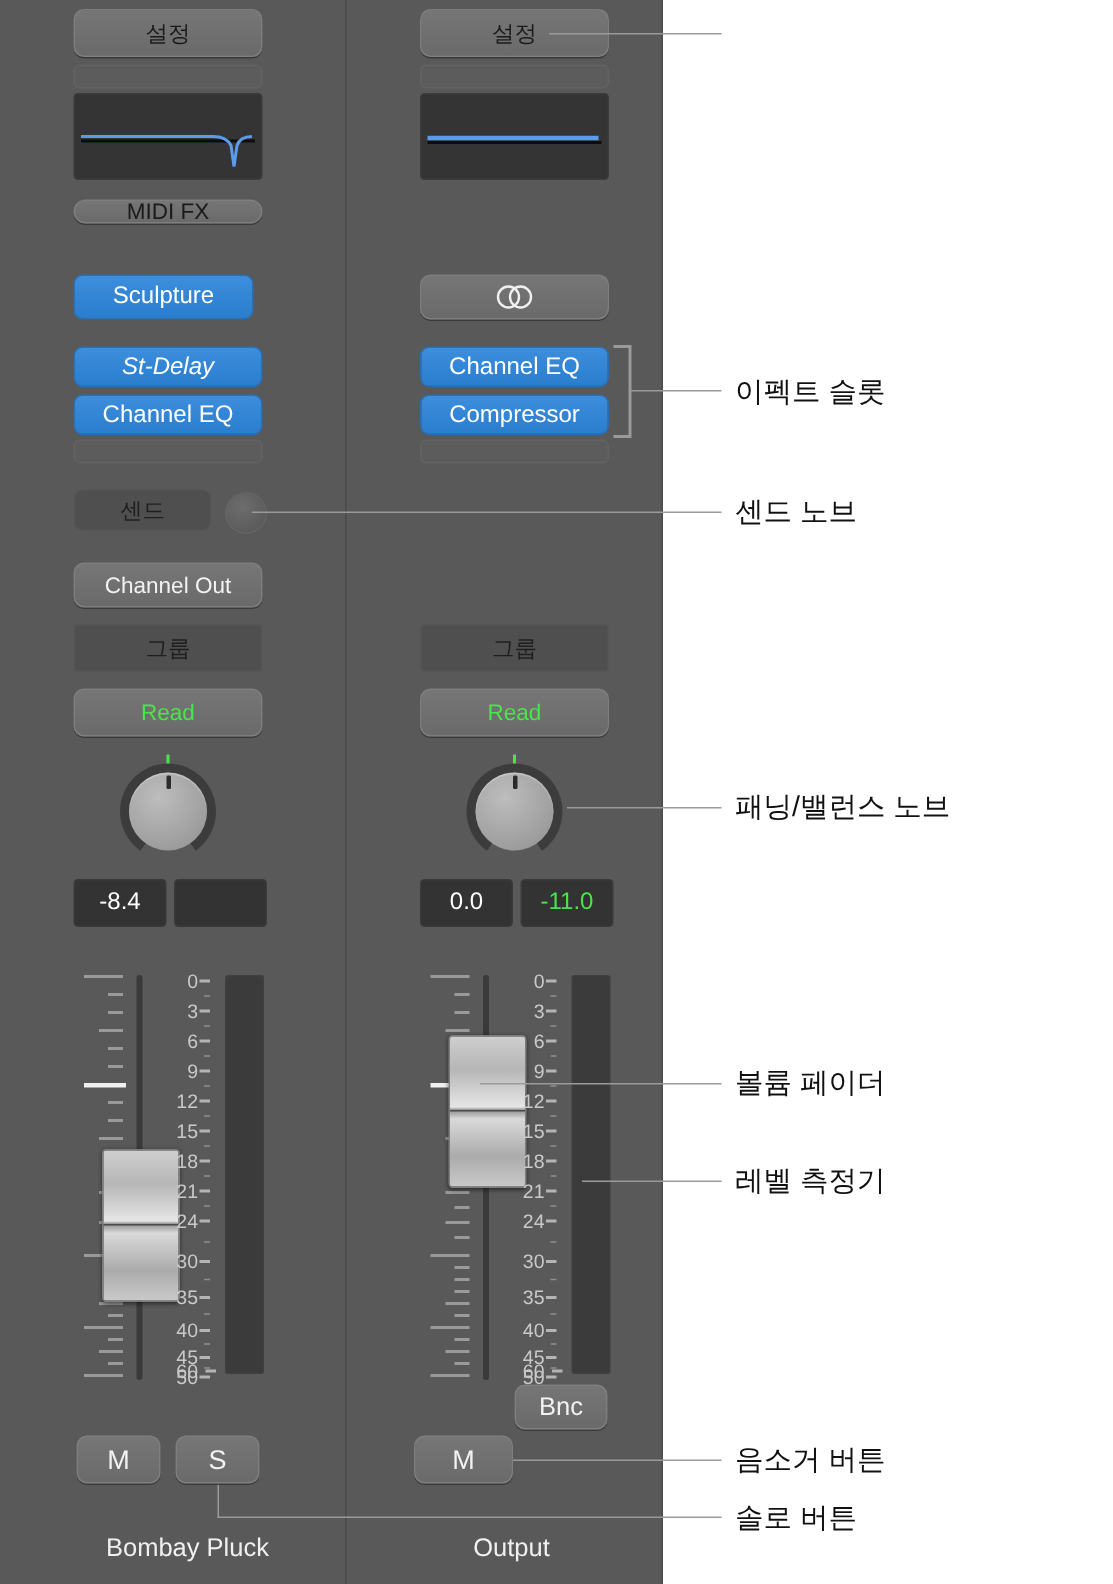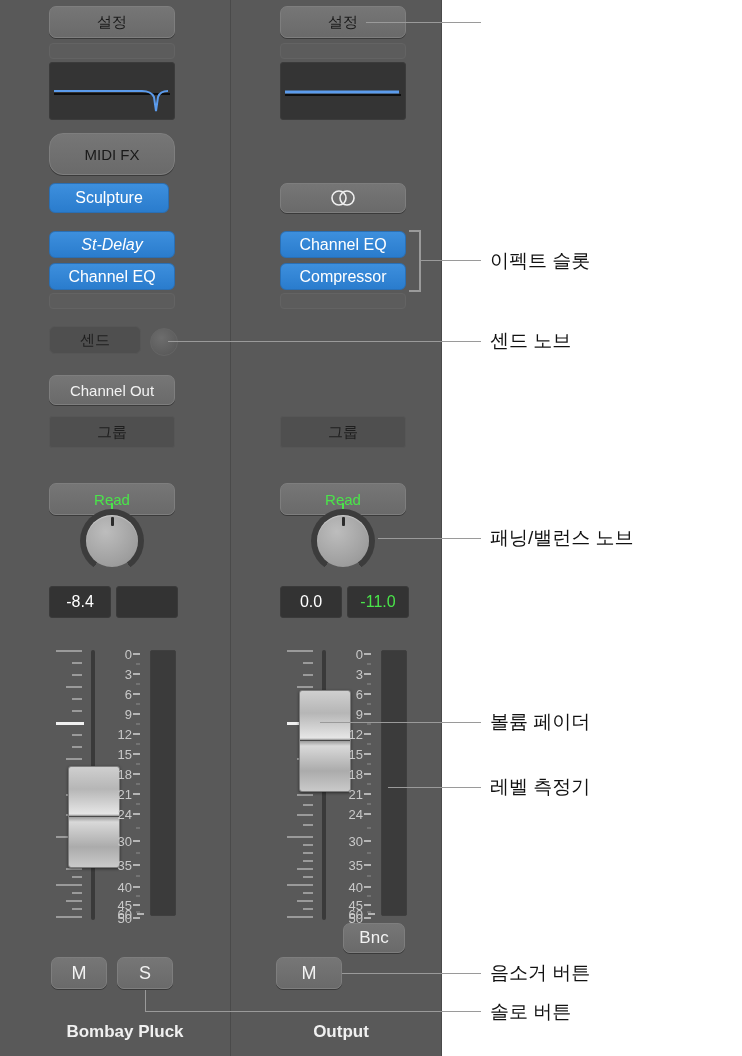--- a/index.html
+++ b/index.html
@@ -57,21 +57,20 @@
     border:1px solid #2a6fb4;
     color:#ffffff;
     font-size:16px;
     border-radius:6px;
   }
   .btn-green-txt{
     background:linear-gradient(#767676,#6a6a6a);
     border:1px solid #7e7e7e;
     color:#4ae54a;
     box-shadow:0 1px 0 rgba(0,0,0,.35);
-    margin-top:24px;
   }
   .slot-empty{
     position:absolute;box-sizing:border-box;
     background:#5c5c5c;border:1px solid #636363;border-radius:4px;
   }
 
   
   .eqbox{
     position:absolute;box-sizing:border-box;
     background:#343434;border:1px solid #3b3b3b;border-radius:3px;
@@ -147,21 +146,21 @@
   .meter-scale .minidash{
     position:absolute;right:6px;width:4px;height:1px;background:#8e8e8e;transform:translateY(-50%);
   }
   .meter-bar{
     position:absolute;width:26px;border-radius:2px;
     background:#3b3b3b;border:1px solid #3f3f3f;box-sizing:border-box;
   }
 
   
   .nameplate{
-    position:absolute;font-size:17px;color:#f0f0f0;text-align:center;font-weight:bold;
+    position:absolute;font-size:17px;color:#f0f0f0;text-align:center;
   }
 
   
   .bracket{position:absolute;}
 
   
   .callout-line{position:absolute;background:#9a9a9a;}
   .callout-text{
     position:absolute;font-size:19px;color:#111111;white-space:nowrap;
   }
@@ -182,21 +181,21 @@
 
       <div class="slot-empty" style="left:29px;top:43px;width:126px;height:16px;"></div>
 
       <div class="eqbox" style="left:29px;top:62px;width:126px;height:58px;">
         <svg width="124" height="56" viewBox="0 0 124 56">
           <line x1="4" y1="31" x2="120" y2="31" stroke="#0d0d0d" stroke-width="2"></line>
           <path d="M4 28 L92 28 Q101 28 104 34 L106 48 L108 34 Q110 28 118 28" fill="none" stroke="#5b9bec" stroke-width="2"></path>
         </svg>
       </div>
 
-      <div class="btn btn-grey" style="left:29px;top:133px;width:126px;height:42px;border-radius:14px;">MIDI FX</div>
+      <div class="btn btn-grey" style="left:29px;top:133px;width:126px;height:16px;border-radius:14px;">MIDI FX</div>
 
       <div class="btn btn-blue" style="left:29px;top:183px;width:120px;height:30px;">Sculpture</div>
 
       <div class="btn btn-blue" style="left:29px;top:231px;width:126px;height:27px;font-style:italic;">St-Delay</div>
       <div class="btn btn-blue" style="left:29px;top:263px;width:126px;height:27px;">Channel EQ</div>
       <div class="slot-empty" style="left:29px;top:293px;width:126px;height:16px;"></div>
 
       <div class="btn btn-dark" style="left:29px;top:326px;width:92px;height:28px;border-radius:6px;">센드</div>
       <div class="sendknob" style="left:130px;top:328px;"></div>
 

